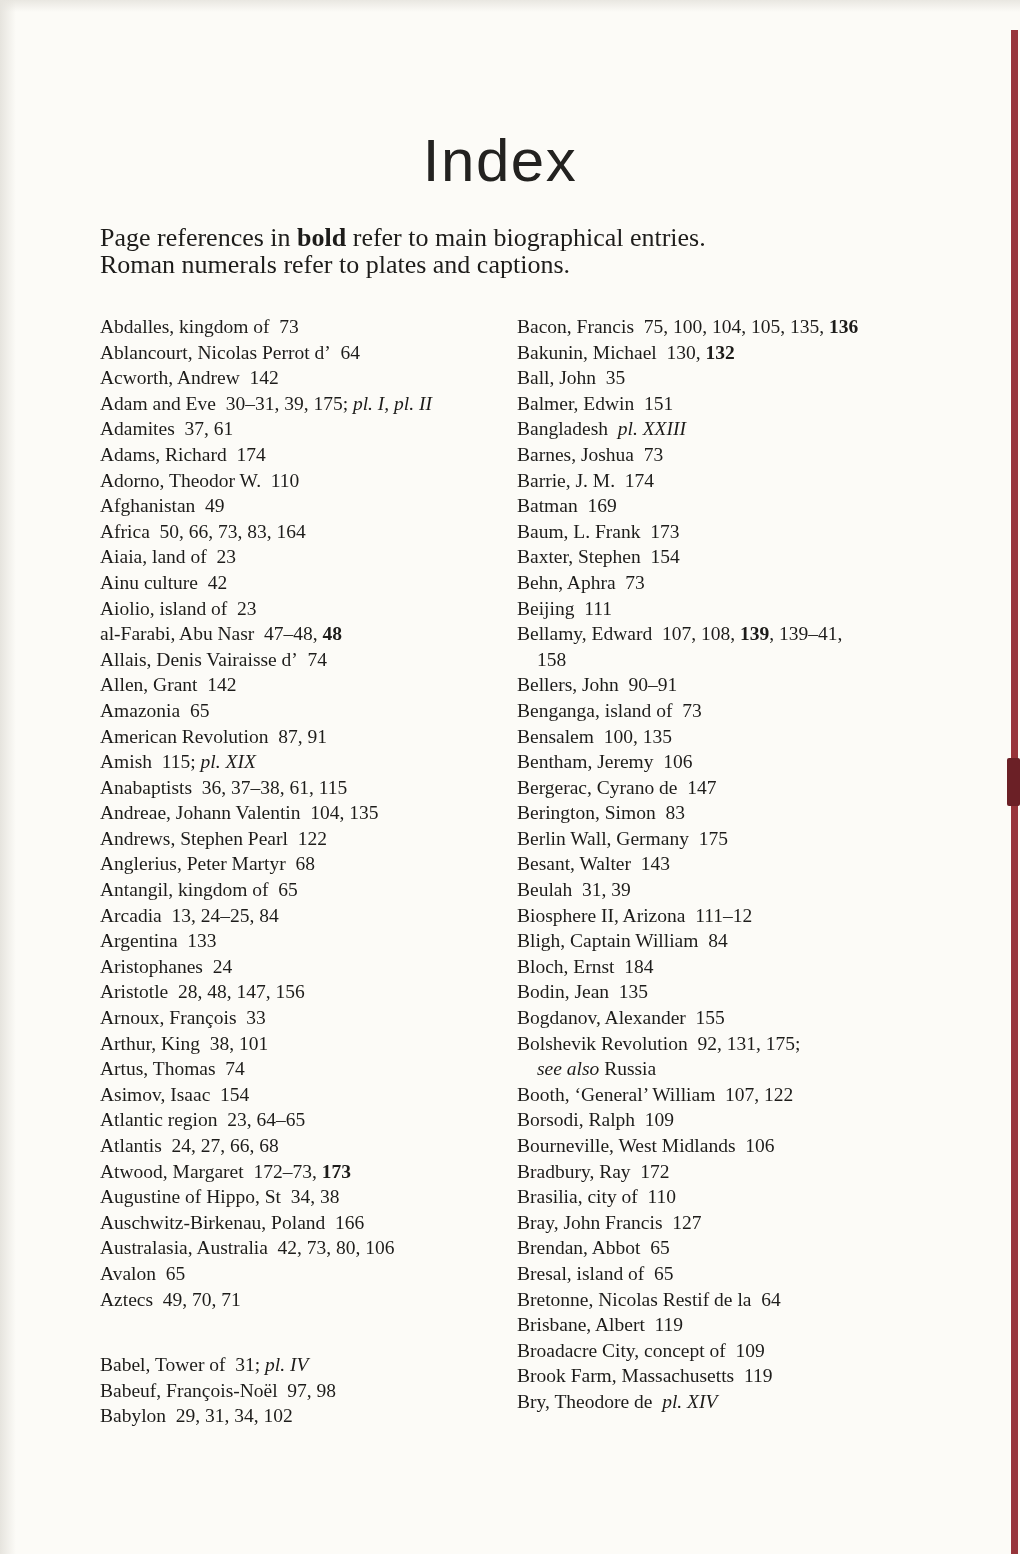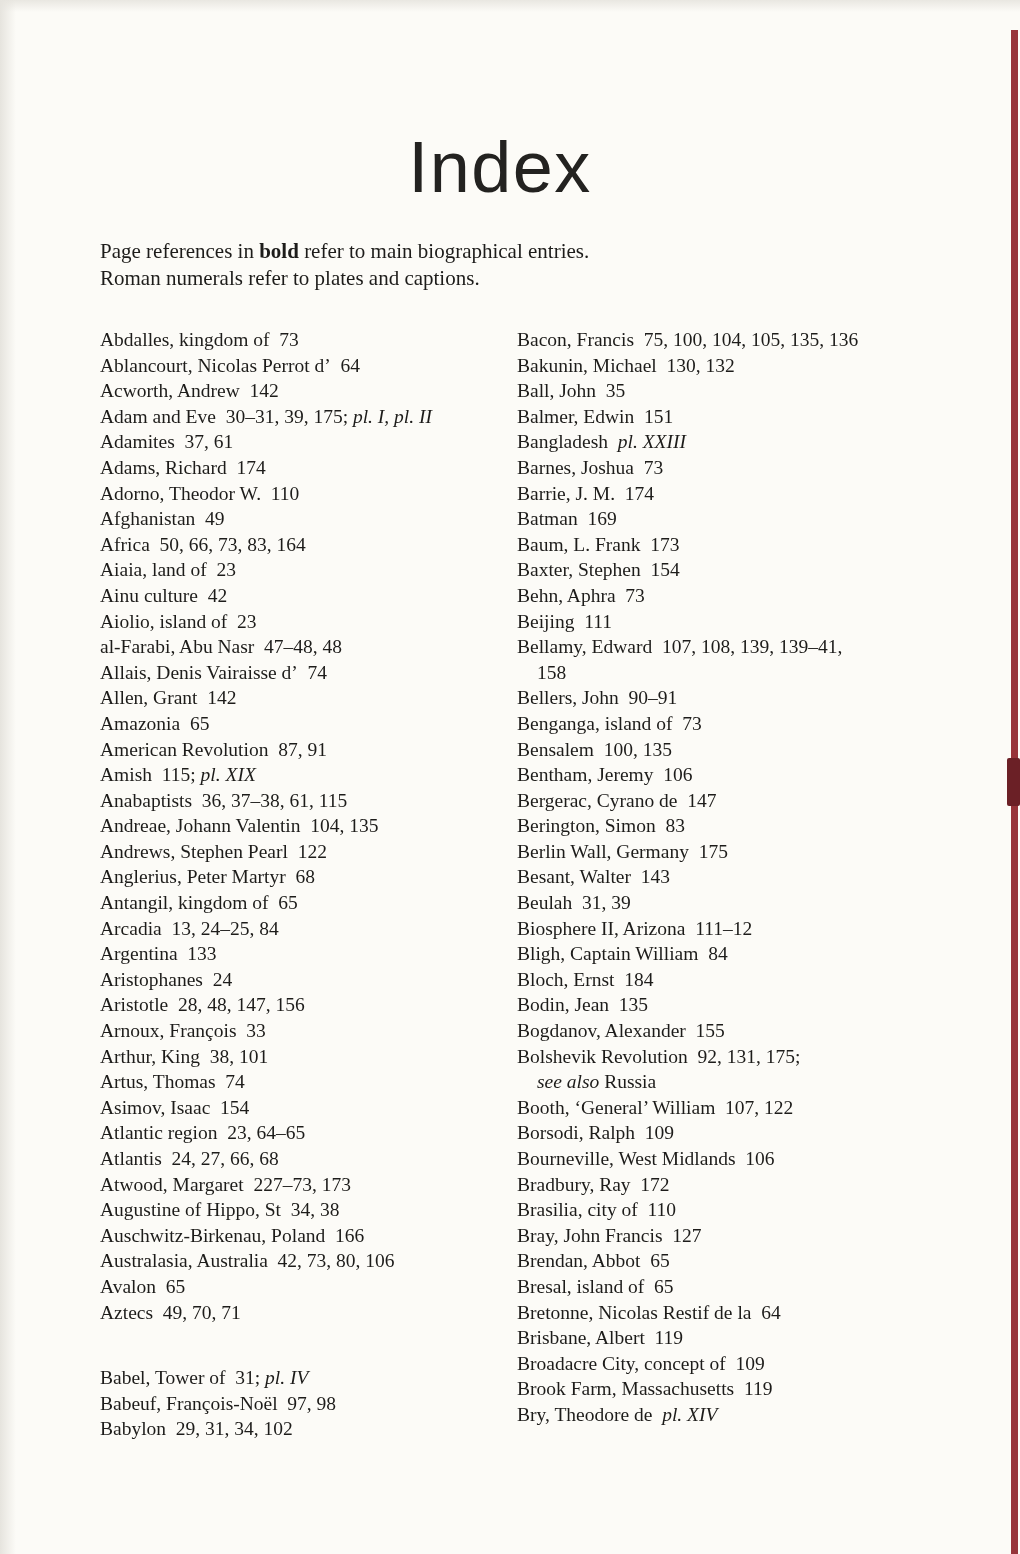--- a/index.html
+++ b/index.html
@@ -11,34 +11,34 @@
   .edge-top{position:absolute;left:0;top:0;right:0;height:12px;
     background:linear-gradient(to bottom,#e9e7e1,rgba(255,255,255,0));}
   .edge-left{position:absolute;left:0;top:0;bottom:0;width:16px;
     background:linear-gradient(to right,#e6e4de,rgba(255,255,255,0));}
   .stripe{position:absolute;right:2px;top:30px;bottom:0;width:7px;background:#97343a;}
   .stripe-tab{position:absolute;right:0;top:758px;width:13px;height:48px;background:#6b2026;border-radius:2px;}
 
   .content{position:absolute;left:0;top:0;width:1000px;}
   h1.title{
     font-family:"Liberation Sans", sans-serif;font-weight:400;
-    font-size:72px;letter-spacing:1.5px;text-align:center;
+    font-size:60px;letter-spacing:1.5px;text-align:center;
     margin:126px 0 0 0;color:#232220;
   }
-  .note{margin:30px 0 0 100px;font-size:21px;line-height:26.5px;}
+  .note{margin:30px 0 0 100px;font-size:26px;line-height:26.5px;}
   .note b{font-weight:bold;}
   .cols{display:flex;margin:36px 0 0 100px;}
   .col{width:405px;}
   .col.right{width:435px;margin-left:12px;}
   .entry{
     font-size:19.5px;line-height:25.6px;
     padding-left:20px;text-indent:-20px;
   }
   .entry.gap{margin-top:40px;}
-  .seg-b{font-weight:normal;}
+  .seg-b{font-weight:bold;}
   .seg-i{font-style:italic;}
 </style>
 </head>
 <body>
 
 <div class="edge-top"></div>
 <div class="edge-left"></div>
 <div class="stripe"></div>
 <div class="stripe-tab"></div>
 
@@ -74,21 +74,21 @@
         <div class="entry"><span>Arcadia 13, 24–25, 84</span></div>
         <div class="entry"><span>Argentina 133</span></div>
         <div class="entry"><span>Aristophanes 24</span></div>
         <div class="entry"><span>Aristotle 28, 48, 147, 156</span></div>
         <div class="entry"><span>Arnoux, François 33</span></div>
         <div class="entry"><span>Arthur, King 38, 101</span></div>
         <div class="entry"><span>Artus, Thomas 74</span></div>
         <div class="entry"><span>Asimov, Isaac 154</span></div>
         <div class="entry"><span>Atlantic region 23, 64–65</span></div>
         <div class="entry"><span>Atlantis 24, 27, 66, 68</span></div>
-        <div class="entry"><span>Atwood, Margaret 227–73, </span><span class="seg-b">173</span></div>
+        <div class="entry"><span>Atwood, Margaret 172–73, </span><span class="seg-b">173</span></div>
         <div class="entry"><span>Augustine of Hippo, St 34, 38</span></div>
         <div class="entry"><span>Auschwitz-Birkenau, Poland 166</span></div>
         <div class="entry"><span>Australasia, Australia 42, 73, 80, 106</span></div>
         <div class="entry"><span>Avalon 65</span></div>
         <div class="entry"><span>Aztecs 49, 70, 71</span></div>
         <div class="entry gap"><span>Babel, Tower of 31; </span><span class="seg-i">pl. IV</span></div>
         <div class="entry"><span>Babeuf, François-Noël 97, 98</span></div>
         <div class="entry"><span>Babylon 29, 31, 34, 102</span></div>
       </div>
     <div class="col right" id="col-right">

